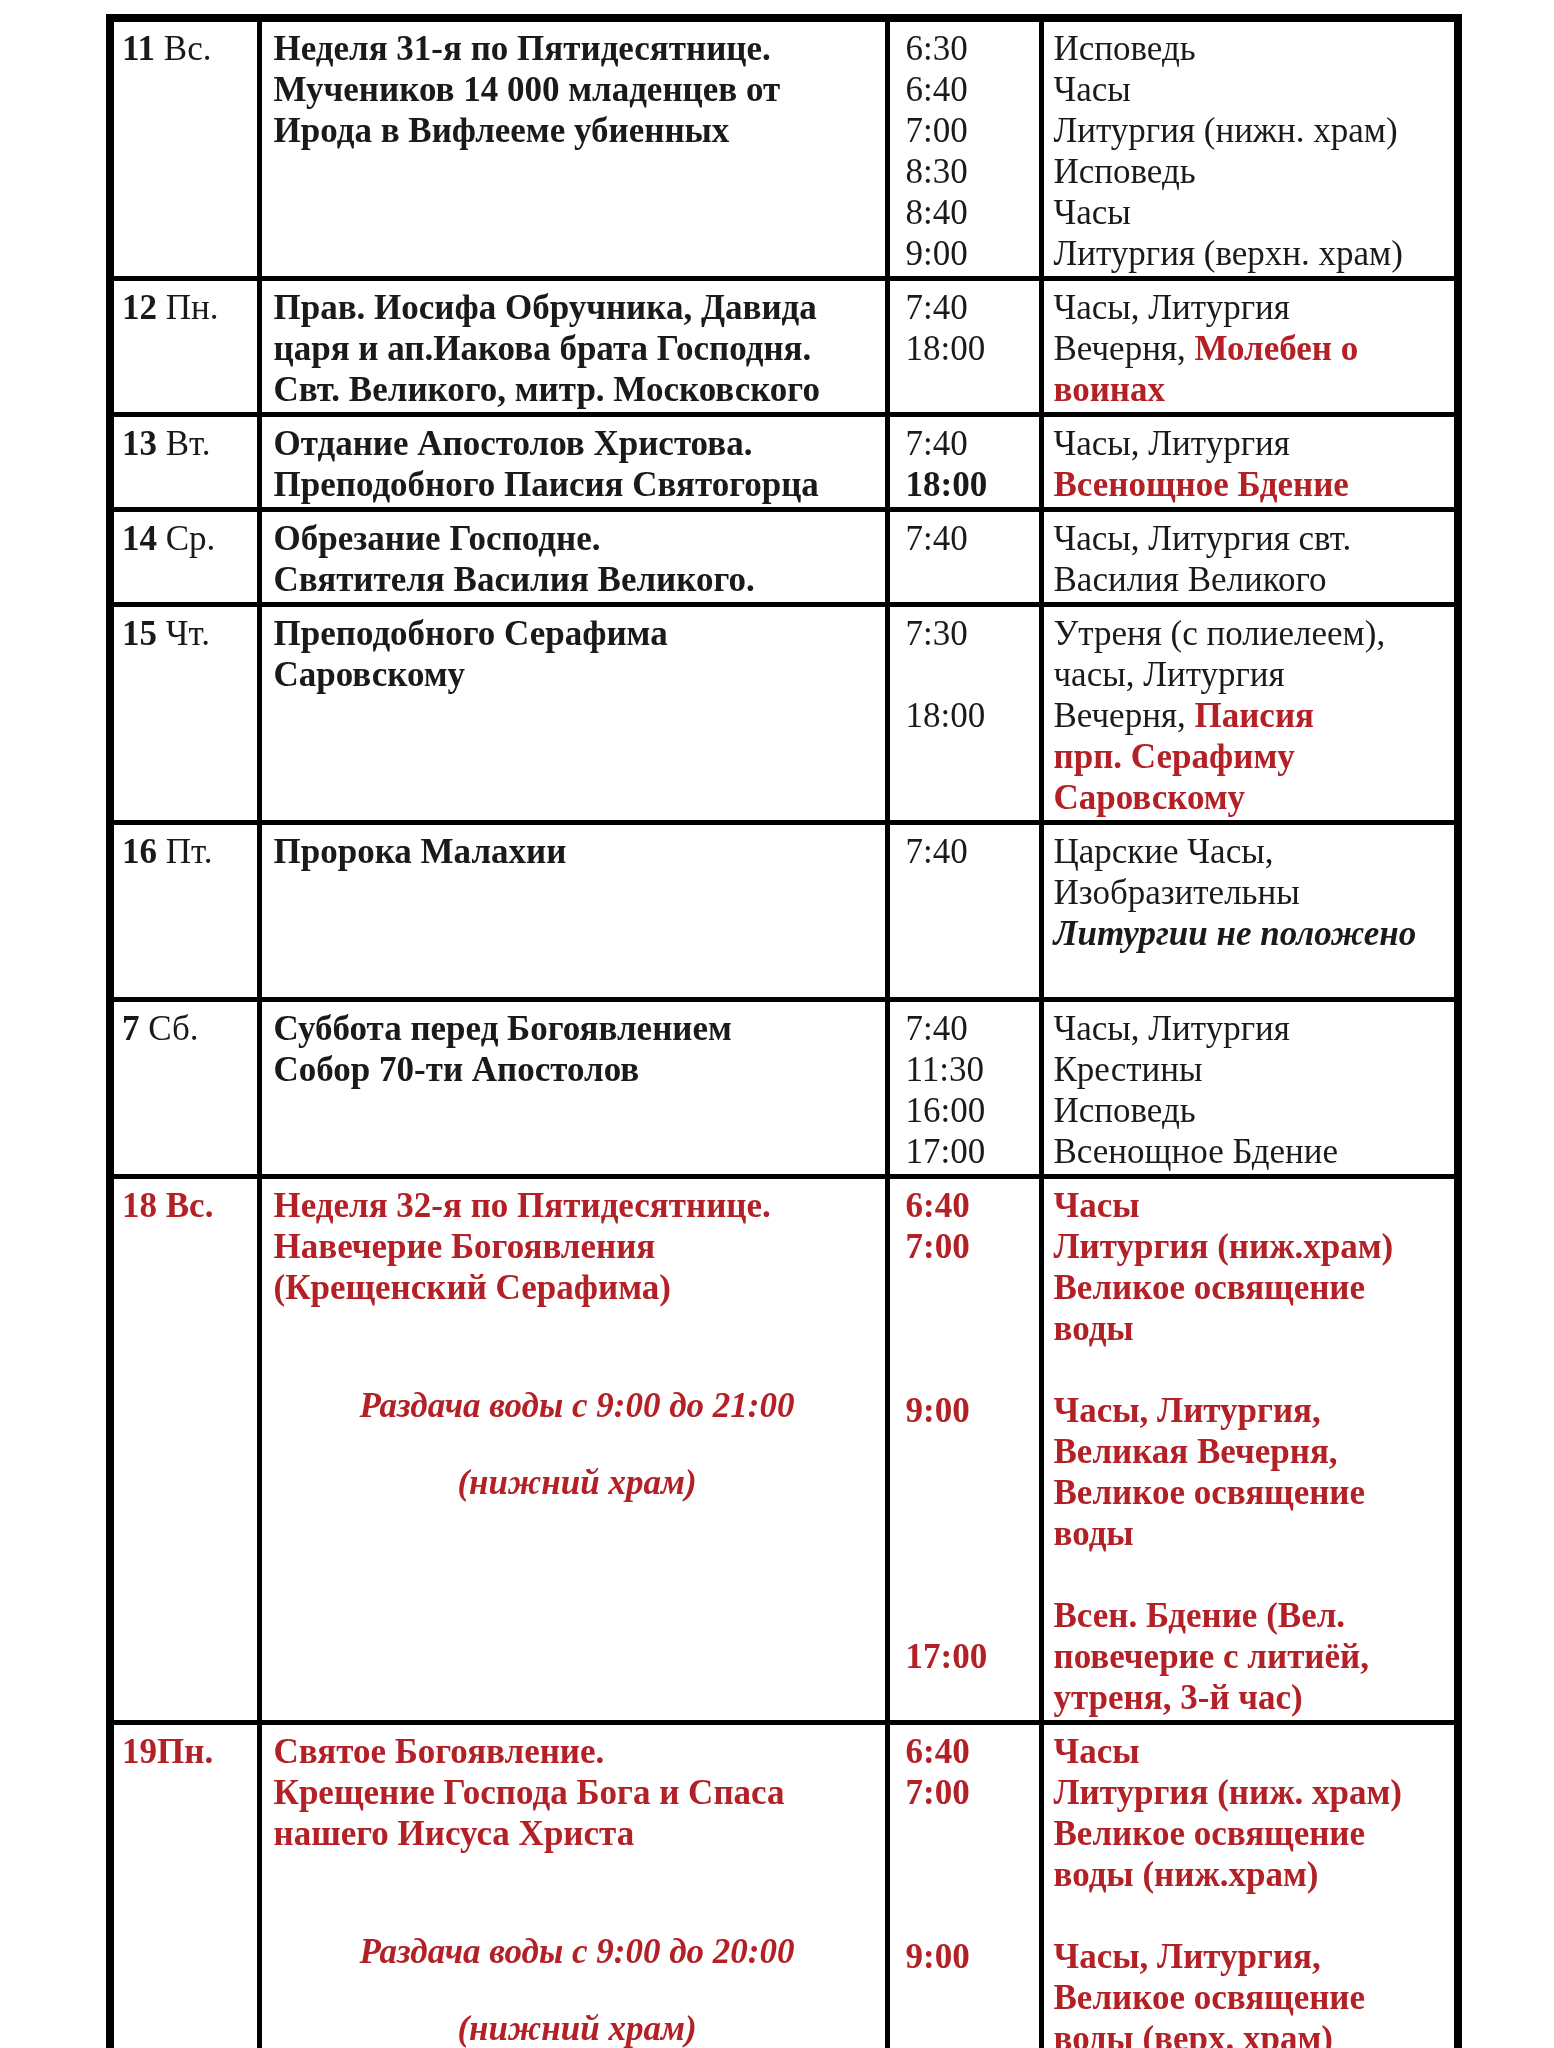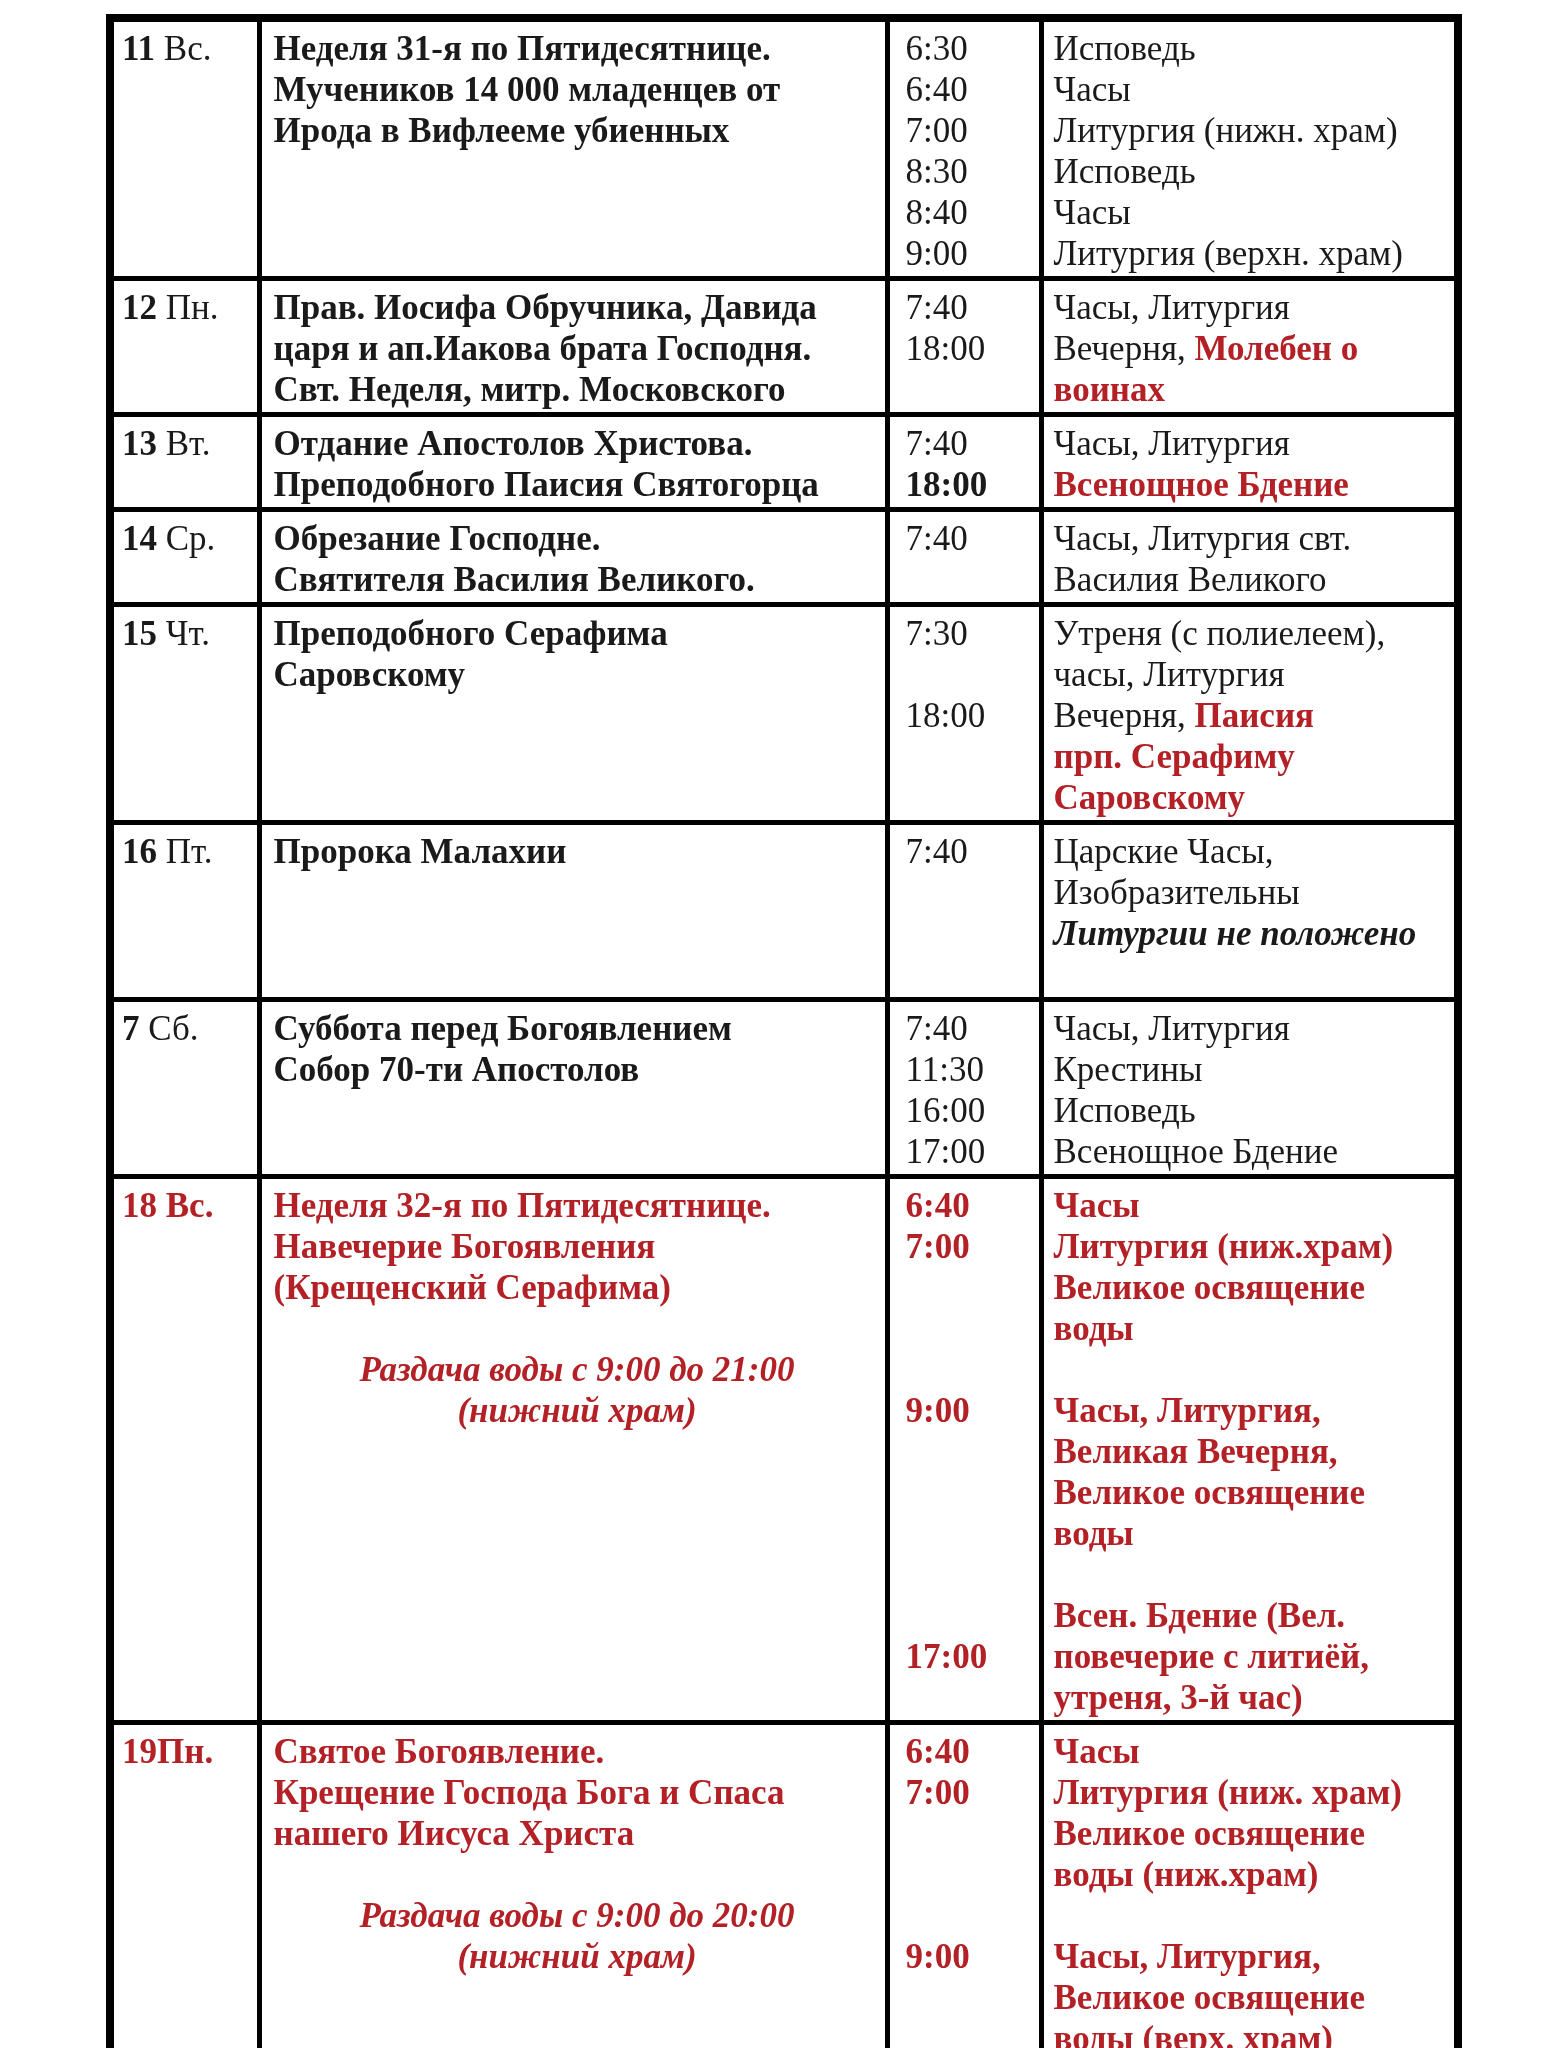--- a/index.html
+++ b/index.html
@@ -19,21 +19,21 @@
   td{
     border:5px solid #000;
     vertical-align:top;
     padding:6px 4px 2px 12px;
   }
   td.date-cell{padding-left:8px;font-family:Liberation Serif, serif;}
   td.time-cell{padding-left:16px;}
   td.service-cell{padding-left:10px;padding-right:2px;}
   .line{white-space:pre;min-height:41px;}
   .line:empty::before{content:"\00a0";}
-  .line.c{text-align:center;white-space:normal;}
+  .line.c{text-align:center;white-space:normal;margin-top:36px;}
   .b{font-weight:bold;}
   .i{font-style:italic;}
   .r{color:var(--red);}
   .u{text-decoration-thickness:3px;text-underline-offset:6px;}
 </style>
 </head>
 <body>
 
 <div class="page">
   <table class="sched">
@@ -70,21 +70,21 @@
             <div class="line"><span class="u">Литургия</span><span> </span><span class="u">(верхн. храм)</span></div>
           </td>
         </tr>
         <tr>
           <td class="date-cell">
             <div class="line"><span class="b">12</span><span> Пн.</span></div>
           </td>
           <td class="description-cell">
             <div class="line"><span class="b">Прав. Иосифа Обручника, Давида</span></div>
             <div class="line"><span class="b">царя и ап.Иакова брата Господня.</span></div>
-            <div class="line"><span class="b">Свт. Неделя, митр. Московского</span></div>
+            <div class="line"><span class="b">Свт. Великого, митр. Московского</span></div>
           </td>
           <td class="time-cell">
             <div class="line"><span>7:40</span></div>
             <div class="line"><span>18:00</span></div>
           </td>
           <td class="service-cell">
             <div class="line"><span>Часы, Литургия</span></div>
             <div class="line"><span>Вечерня, </span><span class="r b u">Молебен о</span></div>
             <div class="line"><span class="r b u">воинах</span></div>
           </td>

